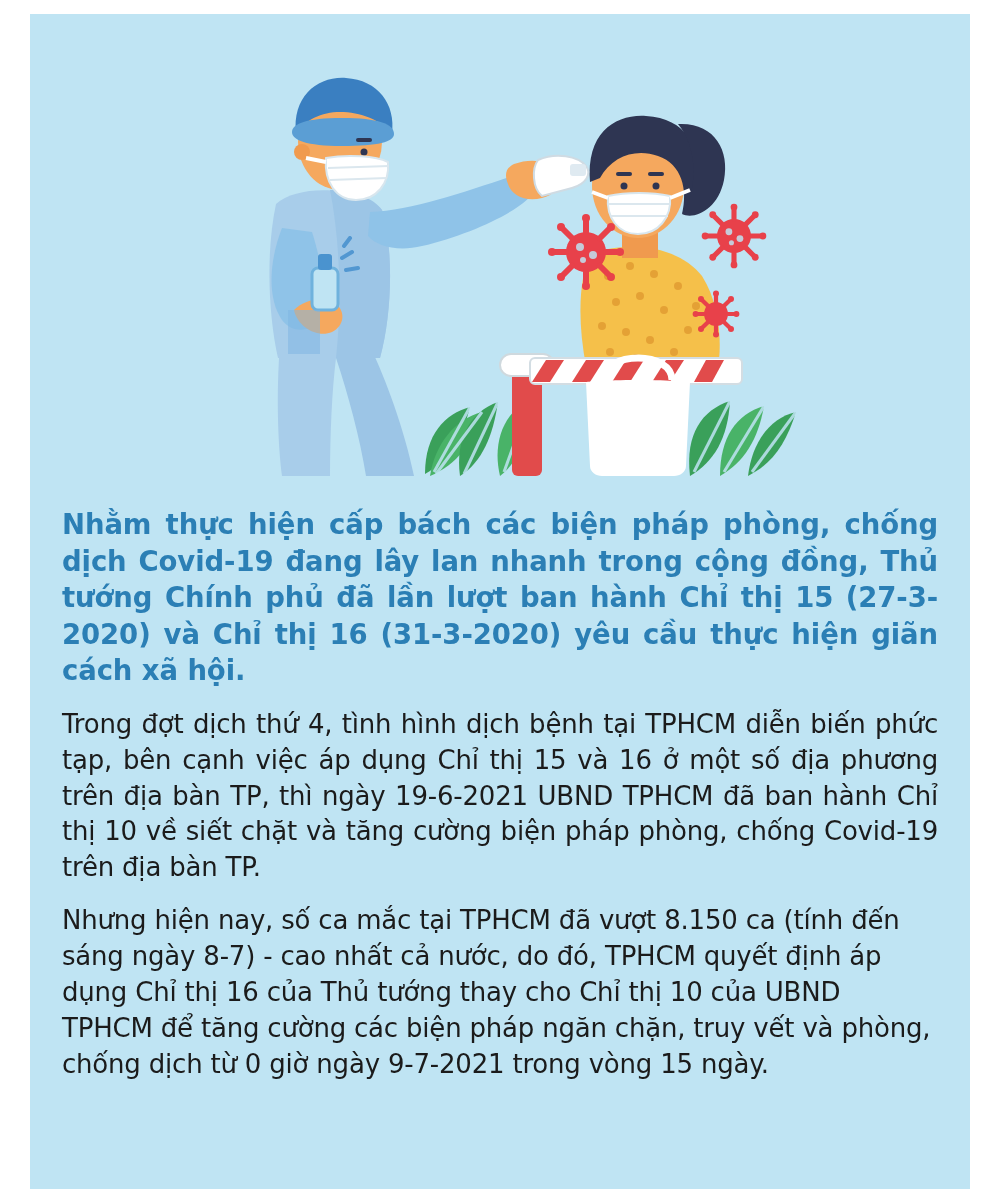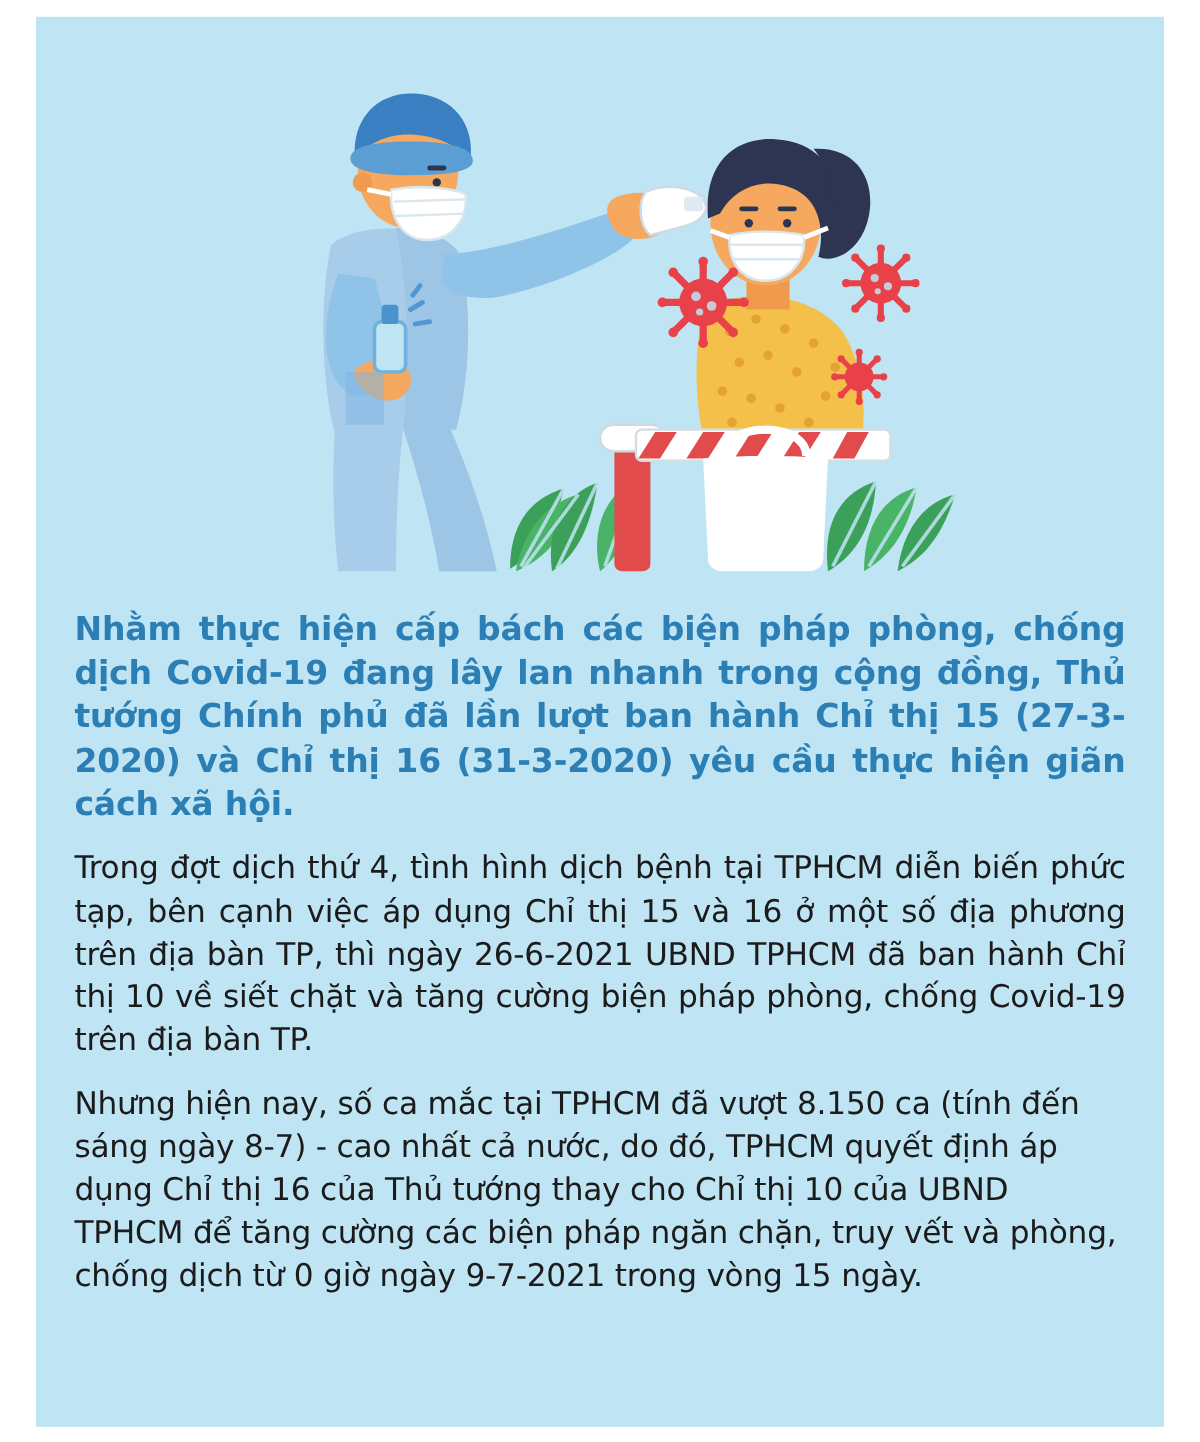--- a/index.html
+++ b/index.html
@@ -287,18 +287,18 @@
           <path d="M298 154 L359 152 M300 166 L357 164" stroke="#dbe7ee" stroke-width="2"></path>
           <path d="M296 148 L276 144" stroke="#ffffff" stroke-width="4" fill="none"></path>
 
           <path d="M258 296 L290 296 L290 340 L258 340 Z" fill="#7fb6e2" opacity="0.55"></path>
         </g>
       </svg>
     </div>
 
     <div class="textblock">
       <p class="lead">Nhằm thực hiện cấp bách các biện pháp phòng, chống dịch Covid-19 đang lây lan nhanh trong cộng đồng, Thủ tướng Chính phủ đã lần lượt ban hành Chỉ thị 15 (27-3-2020) và Chỉ thị 16 (31-3-2020) yêu cầu thực hiện giãn cách xã hội.</p>
-      <p class="para">Trong đợt dịch thứ 4, tình hình dịch bệnh tại TPHCM diễn biến phức tạp, bên cạnh việc áp dụng Chỉ thị 15 và 16 ở một số địa phương trên địa bàn TP, thì ngày 26-6-2021 UBND TPHCM đã ban hành Chỉ thị 10 về siết chặt và tăng cường biện pháp phòng, chống Covid-19 trên địa bàn TP.</p>
+      <p class="para">Trong đợt dịch thứ 4, tình hình dịch bệnh tại TPHCM diễn biến phức tạp, bên cạnh việc áp dụng Chỉ thị 15 và 16 ở một số địa phương trên địa bàn TP, thì ngày 19-6-2021 UBND TPHCM đã ban hành Chỉ thị 10 về siết chặt và tăng cường biện pháp phòng, chống Covid-19 trên địa bàn TP.</p>
       <p class="para">Nhưng hiện nay, số ca mắc tại TPHCM đã vượt 8.150 ca (tính đến sáng ngày 8-7) - cao nhất cả nước, do đó, TPHCM quyết định áp dụng Chỉ thị 16 của Thủ tướng thay cho Chỉ thị 10 của UBND TPHCM để tăng cường các biện pháp ngăn chặn, truy vết và phòng, chống dịch từ 0 giờ ngày 9-7-2021 trong vòng 15 ngày.</p>
     </div>
 
   </div>
 </div>
 
 </body></html>

